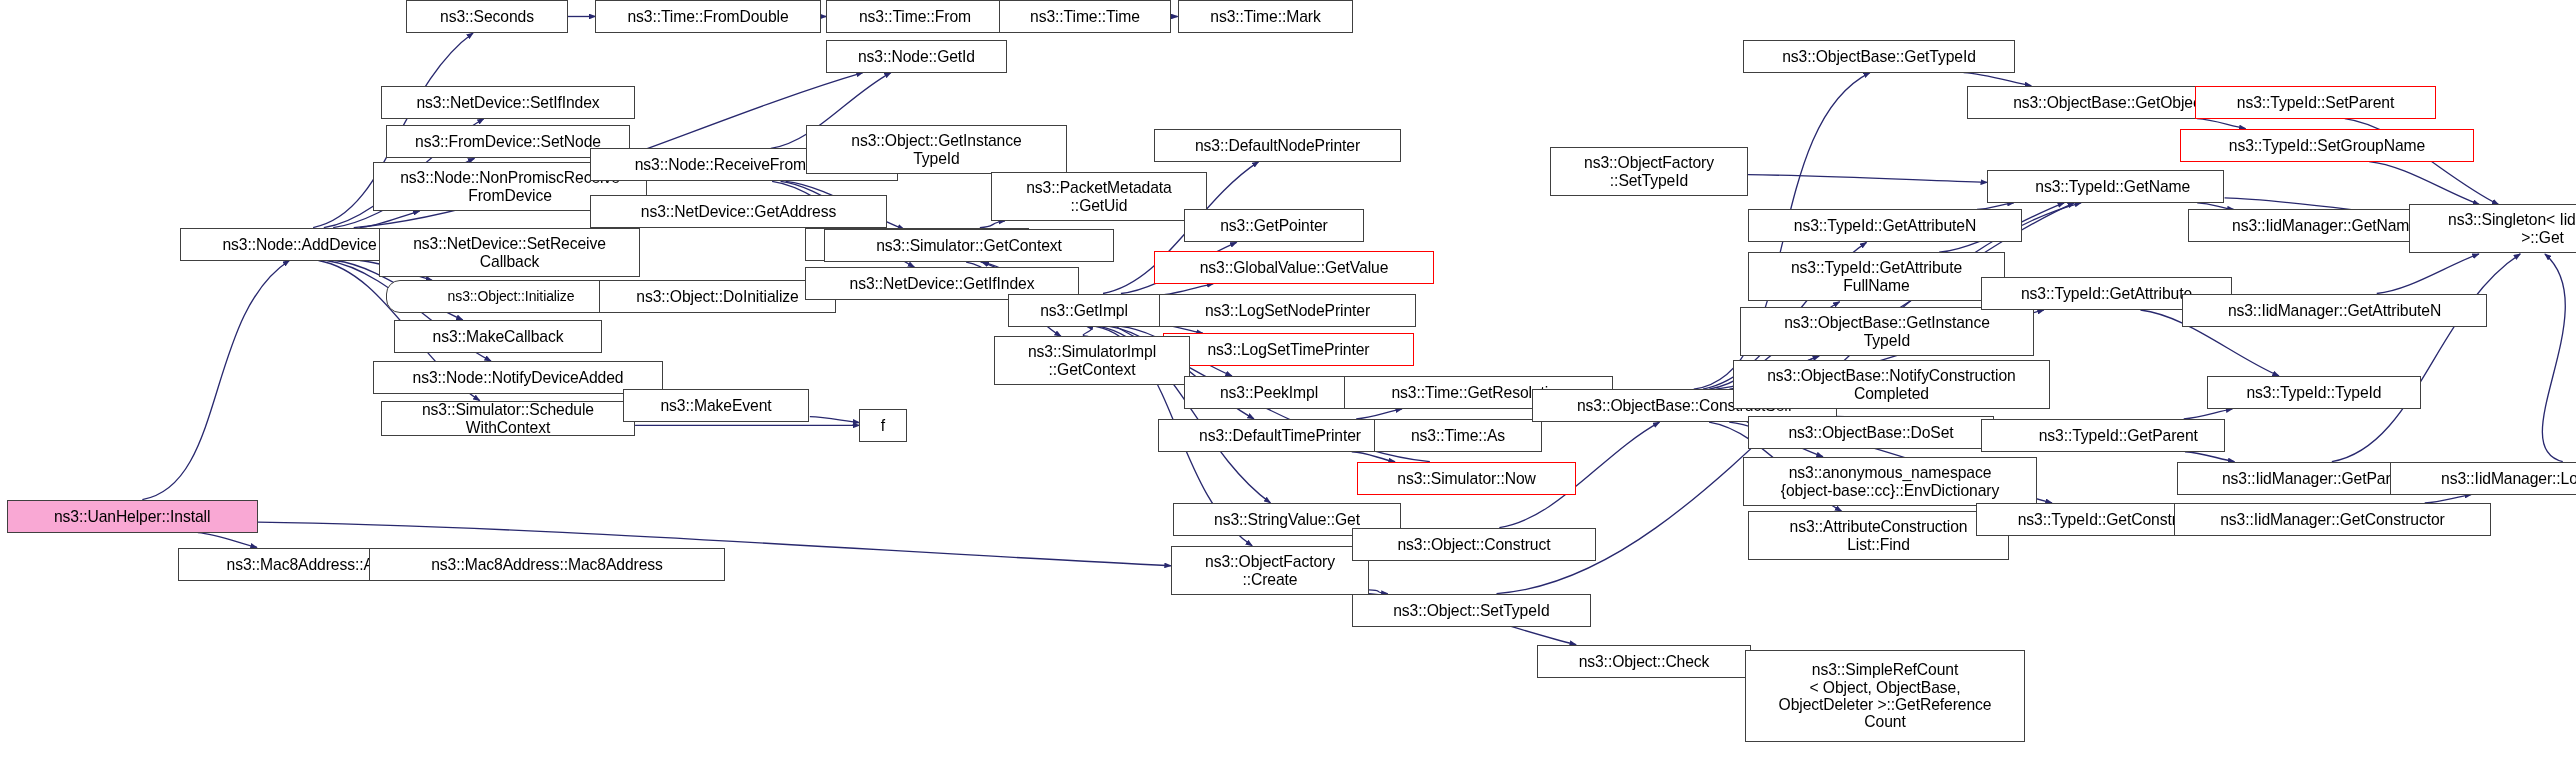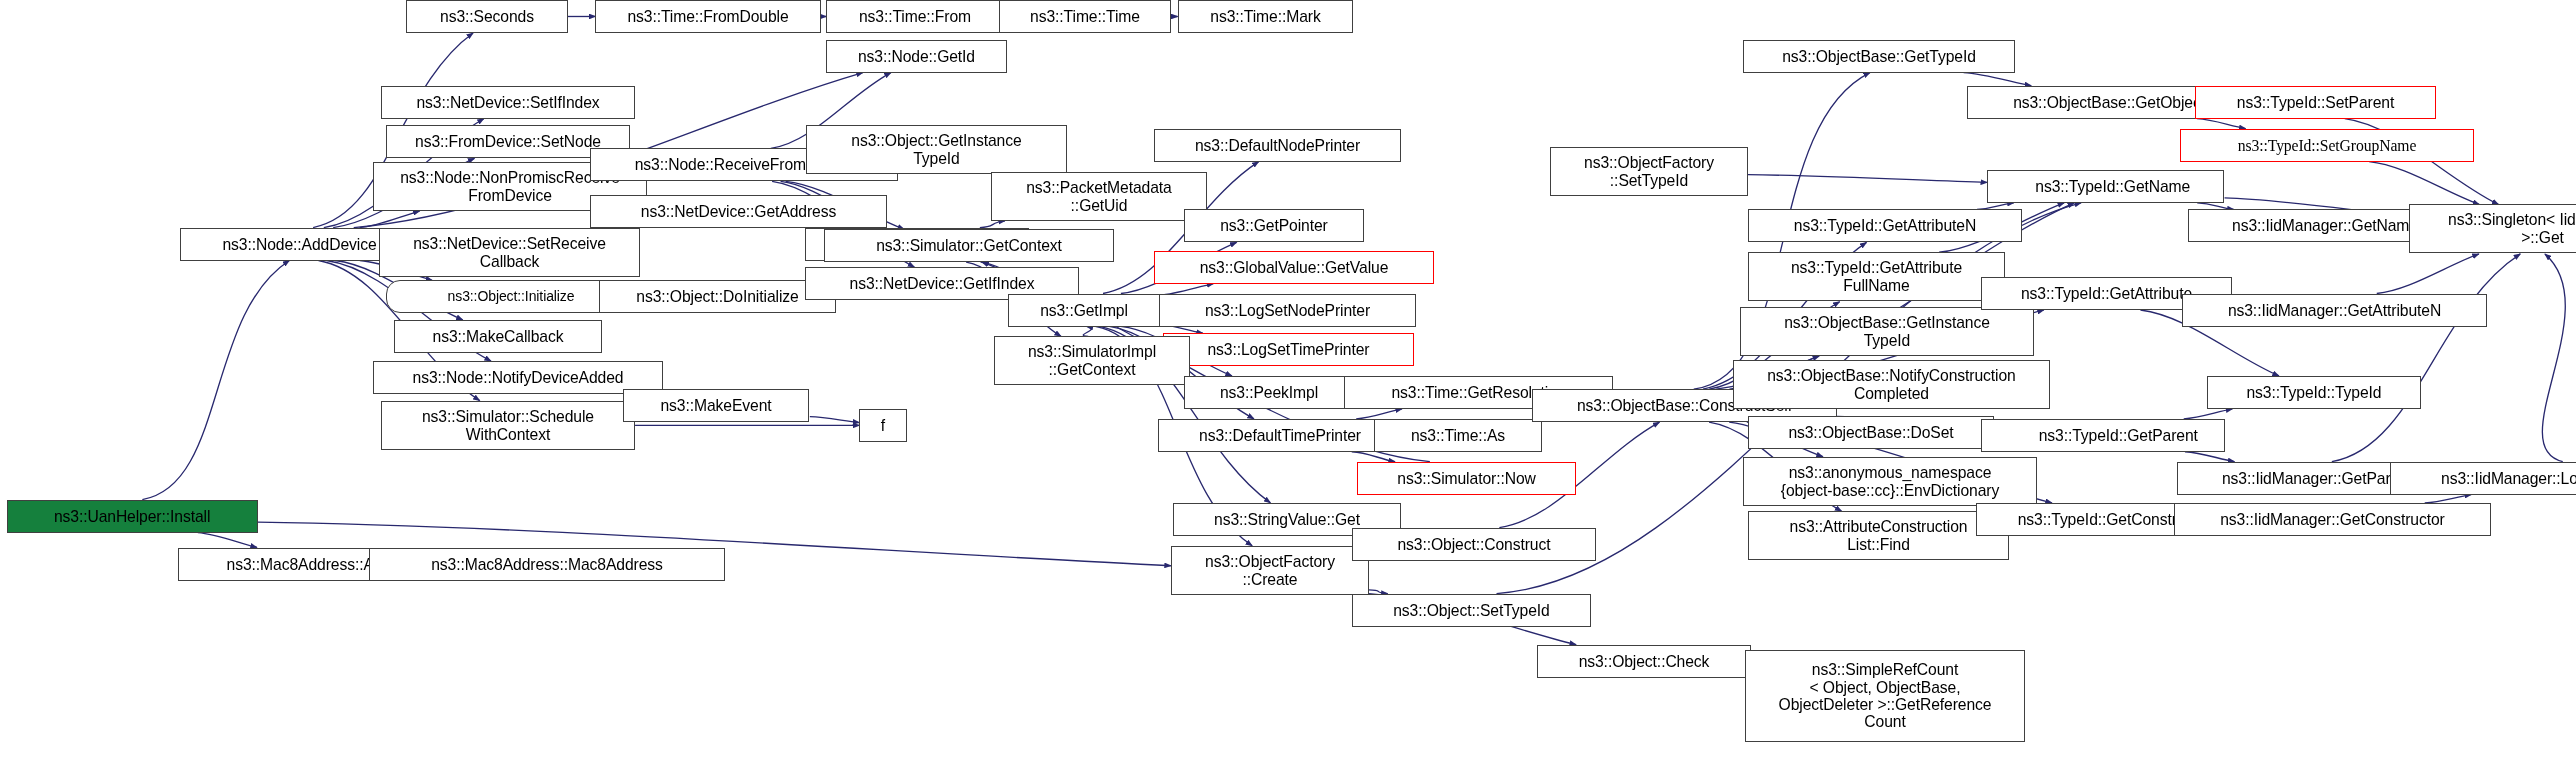--- a/index.html
+++ b/index.html
@@ -23,21 +23,21 @@
     line-height:10.3px;
     display:flex;
     align-items:center;
     justify-content:center;
     text-align:center;
     padding:0.8px 2.5px;
     white-space:pre-line;
     letter-spacing:-0.1px;
   }
   .node.red{border-color:#ff0000;}
-  .node.root{background:#15803d;border-color:#404040;}
+  .node.root{background:#f9a8d4;border-color:#404040;}
 </style>
 </head>
 <body>
 
 <div id="canvas">
   <svg id="edges" xmlns="http://www.w3.org/2000/svg" viewBox="0 0 3124 934" width="2576" height="770">
     <defs>
       <marker id="arr" markerWidth="9" markerHeight="7" refX="8" refY="3.5" orient="auto" markerUnits="userSpaceOnUse">
         <polygon points="0,0 9,3.5 0,7" fill="#28286e"></polygon>
       </marker>
@@ -144,21 +144,21 @@
       <div class="node" style="left: 826px; top: 40px; width: 181px; height: 33px; font-size: 15.7px; line-height: 17.3px;">ns3::Node::GetId</div>
       <div class="node" style="left: 381px; top: 86px; width: 254px; height: 33px; font-size: 15.7px; line-height: 17.3px;">ns3::NetDevice::SetIfIndex</div>
       <div class="node" style="left: 386px; top: 125px; width: 244px; height: 33px; font-size: 15.7px; line-height: 17.3px;">ns3::FromDevice::SetNode</div>
       <div class="node" style="left: 373px; top: 162px; width: 274px; height: 49px; font-size: 15.7px; line-height: 17.3px;">ns3::Node::NonPromiscReceive
 FromDevice</div>
       <div class="node" style="left: 379px; top: 228px; width: 261px; height: 49px; font-size: 15.7px; line-height: 17.3px;">ns3::NetDevice::SetReceive
 Callback</div>
       <div class="node" style="left: 386px; top: 280px; width: 250px; height: 33px; font-size: 14px; line-height: 17.3px; border-radius: 14px;">ns3::Object::Initialize</div>
       <div class="node" style="left: 394px; top: 320px; width: 208px; height: 33px; font-size: 15.7px; line-height: 17.3px;">ns3::MakeCallback</div>
       <div class="node" style="left: 373px; top: 361px; width: 290px; height: 33px; font-size: 15.7px; line-height: 17.3px;">ns3::Node::NotifyDeviceAdded</div>
-      <div class="node" style="left: 381px; top: 401px; width: 254px; height: 49px; font-size: 15.7px; line-height: 17.3px;">ns3::Simulator::Schedule
+      <div class="node" style="left: 381px; top: 401px; width: 254px; height: 35px; font-size: 15.7px; line-height: 17.3px;">ns3::Simulator::Schedule
 WithContext</div>
       <div class="node" style="left: 590px; top: 148px; width: 308px; height: 33px; font-size: 15.7px; line-height: 17.3px;">ns3::Node::ReceiveFromDevice</div>
       <div class="node" style="left: 590px; top: 195px; width: 297px; height: 33px; font-size: 15.7px; line-height: 17.3px;">ns3::NetDevice::GetAddress</div>
       <div class="node" style="left: 599px; top: 280px; width: 237px; height: 33px; font-size: 15.7px; line-height: 17.3px;">ns3::Object::DoInitialize</div>
       <div class="node" style="left: 623px; top: 389px; width: 186px; height: 33px; font-size: 15.7px; line-height: 17.3px;">ns3::MakeEvent</div>
       <div class="node" style="left: 859px; top: 409px; width: 48px; height: 33px; font-size: 15.7px; line-height: 17.3px;">f</div>
       <div class="node" style="left: 806px; top: 125px; width: 261px; height: 49px; font-size: 15.7px; line-height: 17.3px;">ns3::Object::GetInstance
 TypeId</div>
       <div class="node" style="left: 805px; top: 228px; width: 224px; height: 33px; font-size: 15.7px; line-height: 17.3px;">ns3::Packet::GetUid</div>
       <div class="node" style="left: 800px; top: 229px; width: 290px; height: 33px; font-size: 15.7px; line-height: 17.3px; margin-left: 24px;">ns3::Simulator::GetContext</div>
@@ -187,21 +187,21 @@
       <div class="node" style="left: 1745px; top: 650px; width: 280px; height: 92px; font-size: 15.7px; line-height: 17.3px;">ns3::SimpleRefCount
 &lt; Object, ObjectBase,
  ObjectDeleter &gt;::GetReference
 Count</div>
       <div class="node" style="left: 1550px; top: 147px; width: 198px; height: 49px; font-size: 15.7px; line-height: 17.3px;">ns3::ObjectFactory
 ::SetTypeId</div>
       <div class="node" style="left: 1532px; top: 389px; width: 305px; height: 33px; font-size: 15.7px; line-height: 17.3px;">ns3::ObjectBase::ConstructSelf</div>
       <div class="node" style="left: 1743px; top: 40px; width: 272px; height: 33px; font-size: 15.7px; line-height: 17.3px;">ns3::ObjectBase::GetTypeId</div>
       <div class="node" style="left: 1967px; top: 86px; width: 297px; height: 33px; font-size: 15.7px; line-height: 17.3px;">ns3::ObjectBase::GetObjectId</div>
       <div class="node red" style="left: 2195px; top: 86px; width: 241px; height: 33px; font-size: 15.7px; line-height: 17.3px;">ns3::TypeId::SetParent</div>
-      <div class="node red" style="left: 2180px; top: 129px; width: 294px; height: 33px; font-size: 15.7px; line-height: 17.3px; font-family: Liberation Serif, serif;">ns3::TypeId::SetGroupName</div>
+      <div class="node red" style="left: 2180px; top: 129px; width: 294px; height: 33px; font-size: 15.7px; line-height: 17.3px;">ns3::TypeId::SetGroupName</div>
       <div class="node" style="left: 1987px; top: 170px; width: 237px; height: 33px; font-size: 15.7px; line-height: 17.3px; padding-left: 17px;">ns3::TypeId::GetName</div>
       <div class="node" style="left: 2188px; top: 209px; width: 274px; height: 33px; font-size: 15.7px; line-height: 17.3px;">ns3::IidManager::GetName</div>
       <div class="node" style="left: 2409px; top: 204px; width: 267px; height: 49px; font-size: 15.7px; line-height: 17.3px;">ns3::Singleton&lt; IidManager
 &gt;::Get</div>
       <div class="node" style="left: 1748px; top: 209px; width: 274px; height: 33px; font-size: 15.7px; line-height: 17.3px;">ns3::TypeId::GetAttributeN</div>
       <div class="node" style="left: 1748px; top: 252px; width: 257px; height: 49px; font-size: 15.7px; line-height: 17.3px;">ns3::TypeId::GetAttribute
 FullName</div>
       <div class="node" style="left: 1740px; top: 307px; width: 294px; height: 49px; font-size: 15.7px; line-height: 17.3px;">ns3::ObjectBase::GetInstance
 TypeId</div>
       <div class="node" style="left: 1733px; top: 360px; width: 317px; height: 49px; font-size: 15.7px; line-height: 17.3px;">ns3::ObjectBase::NotifyConstruction

